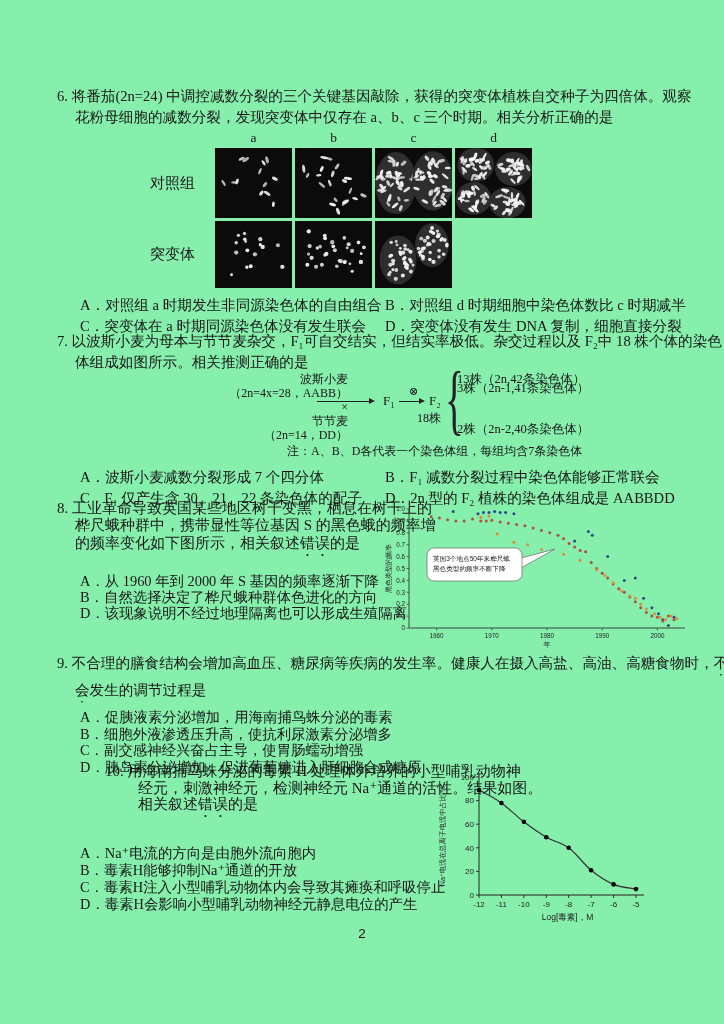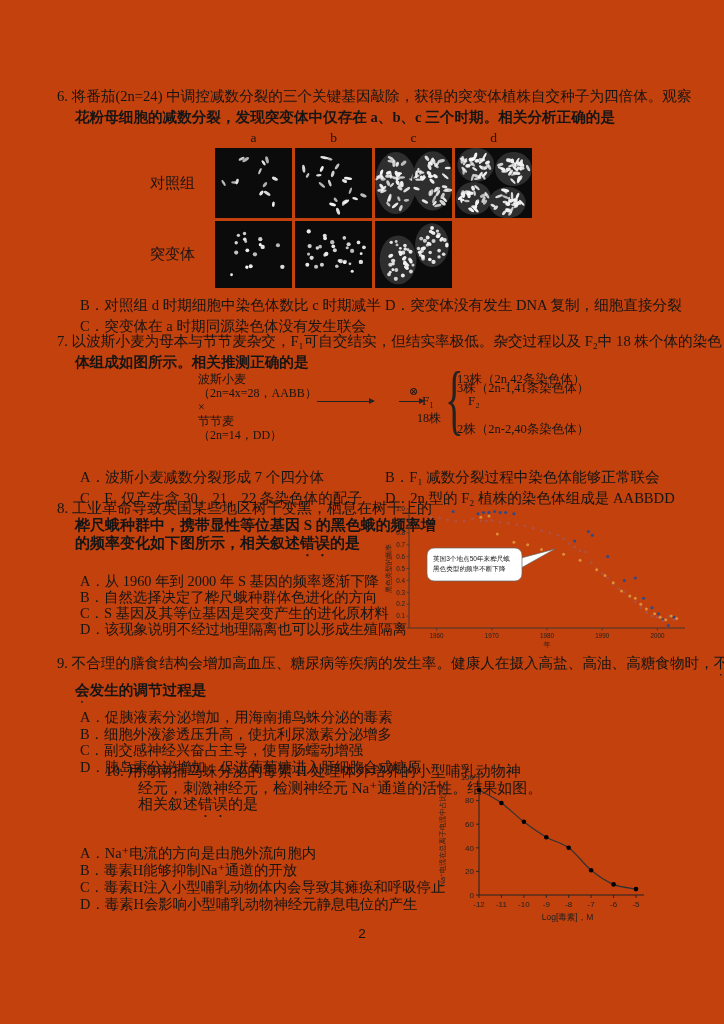--- a/index.html
+++ b/index.html
@@ -1,26 +1,26 @@
 <!DOCTYPE html>
 <html><head>
 <meta charset="utf-8">
 <style>
   html,body{margin:0;padding:0;background:#e8e8e8;}
   .page{
     position:relative; width:724px; height:1024px; margin:0 auto;
-    background:#c2410c; overflow:hidden;
+    background:#86efac; overflow:hidden;
     font-family:"Liberation Serif","DejaVu Serif",serif;
     color:#151515;
   }
   .q{position:absolute; left:57px; right:30px;}
   .ln{white-space:nowrap;}
   .fs{font-size:14.6px;}
   .lh21{line-height:21px;}
-  .ind18{padding-left:18px;font-weight:bold;}
+  .ind18{padding-left:18px;}
   .ind33{padding-left:33px;}
   .emph{
     -webkit-text-emphasis:filled dot; -webkit-text-emphasis-position:under left;
     text-emphasis:filled dot; text-emphasis-position:under left;
   }
   
   .fig6{
     margin:2px 0 0 93px;
     display:grid;
     grid-template-columns:62px repeat(4,77px);
@@ -30,26 +30,26 @@
   .fig6 .rowlabel{font-size:15px; align-self:center; line-height:17px;}
   .fig6 svg{display:block;}
   
   .opts{padding-left:23px; margin-top:7px;}
   .two-col{display:grid; grid-template-columns:305px auto;}
   .opt{white-space:nowrap;}
   .o21{line-height:21px;}
   
   .q7-diagram{position:absolute; left:0; top:39px; width:640px; height:90px; font-size:12px;}
   .q7-diagram .abs{position:absolute; white-space:nowrap;}
-  .cross-block{position:absolute; left:141px; top:2px; width:150px; text-align:left;
+  .cross-block{position:absolute; left:141px; top:2px; width:150px; text-align:right;
                font-size:12px; line-height:14px;}
   .arr{position:absolute; height:0; border-top:1.3px solid #222;}
   .arr::after{content:''; position:absolute; right:-2px; top:-3.7px; width:0; height:0;
               border-left:6px solid #222; border-top:3px solid transparent; border-bottom:3px solid transparent;}
-  .fsym{font-size:13px; line-height:14px;margin-left:39px;}
+  .fsym{font-size:13px; line-height:14px;}
   .brace{font-size:78px; line-height:72px; font-weight:400;
          transform:scaleX(.5); transform-origin:left top; color:#222;}
   .res{font-size:12.5px; line-height:13px;}
   .note{font-size:12px;}
   
   .q8-stem .ln{line-height:17.3px; font-size:15px;}
   .q8-opts{margin-top:13px;}
   .q8-opts .opt{line-height:16.2px; font-size:14.4px;}
   .chart1{position:absolute; left:326px; top:4px;}
   
@@ -433,23 +433,24 @@
           <circle cx="47.93793235250995" cy="35.83668200438842" r="2.00" fill="#f5f5f5" opacity="0.99"></circle>
           <circle cx="68.65494036613691" cy="33.26218754107201" r="1.83" fill="#f5f5f5" opacity="0.89"></circle>
           <circle cx="63.67324955833381" cy="13.822556294185" r="2.14" fill="#f5f5f5" opacity="0.83"></circle>
           <circle cx="49.28557909773332" cy="26.802410683835138" r="1.67" fill="#f5f5f5" opacity="0.77"></circle>
           <circle cx="57.05590312394533" cy="6.950058278577213" r="1.96" fill="#f5f5f5" opacity="0.99"></circle>
           <circle cx="54.840312254217764" cy="38.45669212847618" r="1.83" fill="#f5f5f5" opacity="1.00"></circle>
           <circle cx="46.901988750080676" cy="29.92437129998754" r="2.01" fill="#f5f5f5" opacity="0.77"></circle>
         </svg>
       </div>
     <div class="opts two-col">
+      <div class="opt o21 fs">A．对照组 a 时期发生非同源染色体的自由组合</div>
       <div class="opt o21 fs">B．对照组 d 时期细胞中染色体数比 c 时期减半</div>
+      <div class="opt o21 fs">C．突变体在 a 时期同源染色体没有发生联会</div>
       <div class="opt o21 fs">D．突变体没有发生 DNA 复制，细胞直接分裂</div>
-      <div class="opt o21 fs">C．突变体在 a 时期同源染色体没有发生联会</div>
     </div>
   </section>
 
   <section class="q" style="top:331px; height:160px">
     <div class="stem">
       <div class="ln fs lh21">7. 以波斯小麦为母本与节节麦杂交，F₁可自交结实，但结实率极低。杂交过程以及 F₂中 18 株个体的染色</div>
       <div class="ln fs lh21 ind18">体组成如图所示。相关推测正确的是</div>
     </div>
     <div class="q7-diagram">
       <div class="cross-block">
@@ -462,39 +463,39 @@
       <div class="arr" style="left:260px; top:31px; width:56px;"></div>
       <div class="abs fsym" style="left:326px; top:24px;">F₁</div>
       <div class="abs" style="left:352px; top:15px; font-size:11px;">⊗</div>
       <div class="arr" style="left:342px; top:31px; width:24px;"></div>
       <div class="abs fsym" style="left:372px; top:24px;">F₂</div>
       <div class="abs" style="left:360px; top:40px; font-size:12px;font-family:Liberation Serif, serif;">18株</div>
       <div class="abs brace" style="left:388px; top:-6px;">{</div>
       <div class="abs res" style="left:400px; top:3px;">13株（2n,42条染色体）</div>
       <div class="abs res" style="left:400px; top:12px;">3株（2n-1,41条染色体）</div>
       <div class="abs res" style="left:400px; top:53px;">2株（2n-2,40条染色体）</div>
+      <div class="abs note" style="left:230px; top:73px;">注：A、B、D各代表一个染色体组，每组均含7条染色体</div>
     </div>
     <div class="opts two-col" style="position:absolute; top:129px; left:0; right:0;">
       <div class="opt o21 fs">A．波斯小麦减数分裂形成 7 个四分体</div>
       <div class="opt o21 fs">B．F₁ 减数分裂过程中染色体能够正常联会</div>
       <div class="opt o21 fs">C．F₁ 仅产生含 30、21、22 条染色体的配子</div>
       <div class="opt o21 fs">D．2n 型的 F₂ 植株的染色体组成是 AABBDD</div>
     </div>
   </section>
 
   <section class="q" style="top:498px; height:152px">
     <div class="q8-stem" style="padding-top:2px">
       <div class="ln"><span>8. 工业革命导致英国某些地区树干变黑，栖息在树干上的</span></div>
       <div class="ln ind18"><span>桦尺蛾种群中，携带显性等位基因 S 的黑色蛾的频率增</span></div>
       <div class="ln ind18"><span>的频率变化如下图所示，相关叙述</span><span class="emph">错误</span><span>的是</span></div>
     </div>
     <div class="opts q8-opts">
       <div class="opt">A．从 1960 年到 2000 年 S 基因的频率逐渐下降</div>
       <div class="opt">B．自然选择决定了桦尺蛾种群体色进化的方向</div>
-      <div class="opt">C．S 基因及其等位基因是突变产生的进化原材料</div>
       <div class="opt">D．该现象说明不经过地理隔离也可以形成生殖隔离</div>
     </div>
     <svg class="chart1" width="310" height="148" viewBox="0 0 310 148">
         <line x1="26" y1="7" x2="26" y2="126" stroke="#333" stroke-width="0.9"></line>
         <line x1="26" y1="126" x2="302" y2="126" stroke="#333" stroke-width="0.9"></line>
         <line x1="23.5" y1="126" x2="26" y2="126" stroke="#333" stroke-width="0.7"></line>
         <text x="22" y="128.2" font-size="6.3" text-anchor="end">0</text>
         <line x1="23.5" y1="114.1" x2="26" y2="114.1" stroke="#333" stroke-width="0.7"></line>
         <text x="22" y="116.3" font-size="6.3" text-anchor="end">0.1</text>
         <line x1="23.5" y1="102.2" x2="26" y2="102.2" stroke="#333" stroke-width="0.7"></line>

